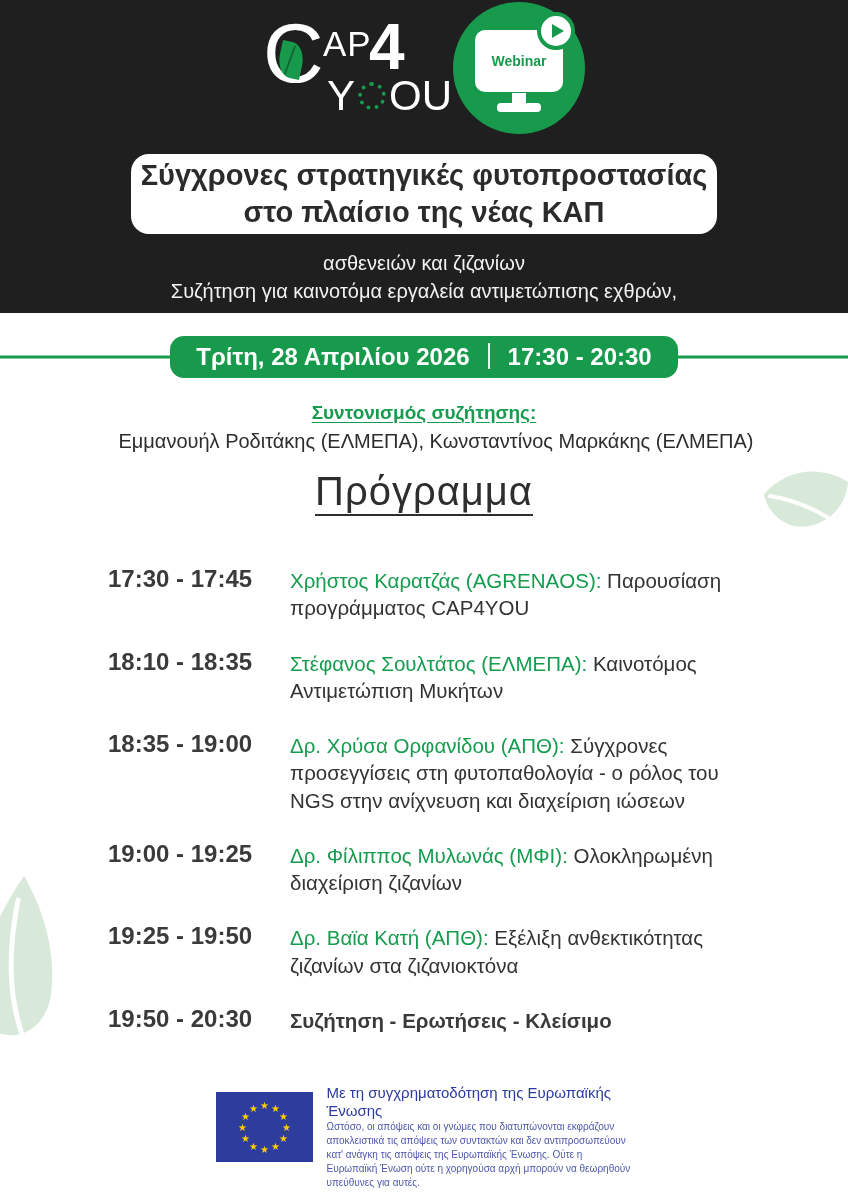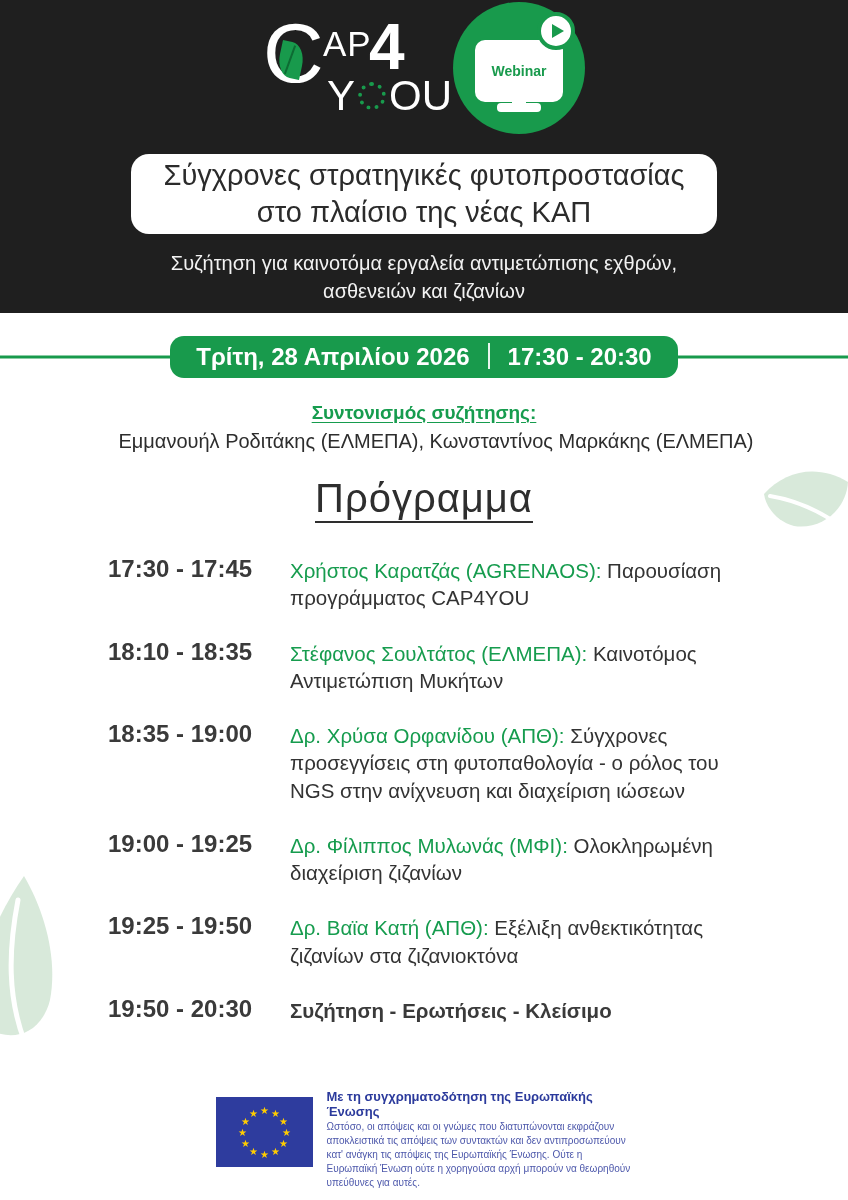--- a/index.html
+++ b/index.html
@@ -23,61 +23,61 @@
   .brand-row{position:relative;display:flex;justify-content:center;align-items:flex-start;gap:22px;padding-top:2px;height:138px;}
   .logo{position:relative;width:168px;height:112px;margin-top:14px;}
   .logo-c{position:absolute;left:0;top:-6px;font-size:84px;line-height:86px;font-weight:400;color:#fff;}
   .logo-leaf{position:absolute;left:16px;top:26px;width:24px;height:36px;background:var(--green);border-radius:0 60% 0 60%;transform:rotate(12deg);}
   .logo-leaf::after{content:'';position:absolute;left:10px;top:3px;width:2px;height:30px;background:#0d6b33;transform:rotate(8deg);}
   .logo-ap{position:absolute;left:60px;top:8px;font-size:35px;font-weight:400;letter-spacing:1px;color:#fff;}
   .logo-4{position:absolute;left:106px;top:-6px;font-size:64px;font-weight:700;color:#fff;}
   .logo-you{position:absolute;left:64px;top:56px;font-size:42px;font-weight:400;color:#fff;display:flex;align-items:center;}
   .dotted-o{display:inline-block;width:28px;height:28px;border:4px dotted var(--green);border-radius:50%;margin:0 3px;box-sizing:border-box;}
   .webinar-badge{position:relative;width:132px;height:132px;background:var(--green);border-radius:50%;flex-shrink:0;}
-  .monitor{position:absolute;left:22px;top:38px;width:88px;height:62px;background:#fff;border-radius:10px;display:flex;align-items:center;justify-content:center;}
+  .monitor{position:absolute;left:22px;top:28px;width:88px;height:62px;background:#fff;border-radius:10px;display:flex;align-items:center;justify-content:center;}
   .webinar-label{color:var(--green);font-size:14px;font-weight:700;}
   .play-circle{position:absolute;right:10px;top:10px;width:30px;height:30px;background:#fff;border:4px solid var(--green);border-radius:50%;display:flex;align-items:center;justify-content:center;}
   .play-triangle{width:0;height:0;border-left:12px solid var(--green);border-top:7px solid transparent;border-bottom:7px solid transparent;margin-left:3px;}
   .stand-neck{position:absolute;left:59px;top:91px;width:14px;height:10px;background:#fff;}
   .stand-base{position:absolute;left:44px;top:101px;width:44px;height:9px;background:#fff;border-radius:4px;}
 
-  .title-box{margin:14px auto 0;width:586px;height:80px;background:#fff;border-radius:18px;display:flex;flex-direction:column;align-items:center;justify-content:center;color:var(--title-dark);font-size:29px;font-weight:400;line-height:1.28;text-align:right;}
+  .title-box{margin:14px auto 0;width:586px;height:80px;background:#fff;border-radius:18px;display:flex;flex-direction:column;align-items:center;justify-content:center;color:var(--title-dark);font-size:29px;font-weight:700;line-height:1.28;text-align:right;}
   .subtitle{margin-top:15px;text-align:center;color:#f2f2f2;font-size:20px;line-height:1.4;font-weight:400;}
 
   
   .date-band{position:relative;margin-top:21px;height:46px;display:flex;align-items:center;justify-content:center;}
   .date-band::before{content:'';position:absolute;left:0;right:0;top:50%;height:3px;background:var(--green);transform:translateY(-50%);}
   .date-pill{position:relative;z-index:1;display:flex;background:var(--green);color:#fff;border-radius:14px;padding:7px 26px;}
   .date-text{font-size:24px;font-weight:700;}
   .date-divider{width:2px;height:26px;background:rgba(255,255,255,.9);margin:0 18px;}
   .time-text{font-size:24px;font-weight:700;}
 
   
   .moderation{margin-top:22px;text-align:center;}
   .moderation-label{color:var(--green-text);font-size:19px;font-weight:700;text-decoration:underline;text-underline-offset:3px;}
   .moderation-names{margin-top:6px;color:#2d2d2d;font-size:20px;font-weight:400;padding-left:24px;}
 
   
-  .program-heading{margin-top:23px;text-align:center;font-size:40px;font-weight:300;letter-spacing:1px;color:#2e2e2e;text-decoration:underline;text-underline-offset:9px;text-decoration-thickness:1.5px;}
-  .sessions{margin-top:34px;padding:0 110px 0 108px;}
+  .program-heading{margin-top:16px;text-align:center;font-size:40px;font-weight:300;letter-spacing:1px;color:#2e2e2e;text-decoration:underline;text-underline-offset:9px;text-decoration-thickness:1.5px;}
+  .sessions{margin-top:51px;padding:0 110px 0 108px;}
   .session{display:flex;margin-bottom:26px;}
   .session-time{width:182px;flex-shrink:0;font-size:24px;font-weight:700;color:#3a3a3a;line-height:1.15;}
   .session-desc{font-size:20.5px;line-height:1.33;color:var(--body-dark);padding-top:2px;}
   .session-speaker{color:var(--green-text);font-weight:400;}
   .session-desc.plain-bold{font-weight:700;color:#3a3a3a;}
 
   
   .leaf-right{position:absolute;right:-8px;top:452px;width:100px;height:100px;pointer-events:none;}
   .leaf-left{position:absolute;left:-28px;top:872px;width:110px;height:175px;pointer-events:none;}
 
   
   .footer{position:absolute;left:0;right:0;bottom:10px;display:flex;justify-content:center;align-items:flex-start;gap:14px;}
   .eu-flag{margin-top:8px;flex-shrink:0;}
   .eu-text{width:306px;}
-  .eu-heading{color:var(--eu-heading);font-size:13px;font-weight:700;line-height:1.2;}
+  .eu-heading{color:var(--eu-heading);font-size:15px;font-weight:400;line-height:1.2;}
   .eu-disclaimer{margin-top:0;color:var(--eu-body);font-size:10px;line-height:1.4;font-weight:400;}
 </style>
 </head>
 <body>
 
 <div class="poster">
 
   <header class="header">
     <div class="brand-row">
       <div class="logo">
@@ -102,22 +102,22 @@
         <div class="stand-base"></div>
       </div>
     </div>
 
     <div class="title-box">
       <div>Σύγχρονες στρατηγικές φυτοπροστασίας</div>
       <div>στο πλαίσιο της νέας ΚΑΠ</div>
     </div>
 
     <div class="subtitle">
+      <div>ασθενειών και ζιζανίων</div>
       <div>Συζήτηση για καινοτόμα εργαλεία αντιμετώπισης εχθρών,</div>
-      <div>ασθενειών και ζιζανίων</div>
     </div>
   </header>
 
   <div class="date-band">
     <div class="date-pill">
       <span class="date-text">Τρίτη, 28 Απριλίου 2026</span>
       <span class="date-divider"></span>
       <span class="time-text">17:30 - 20:30</span>
     </div>
   </div>

